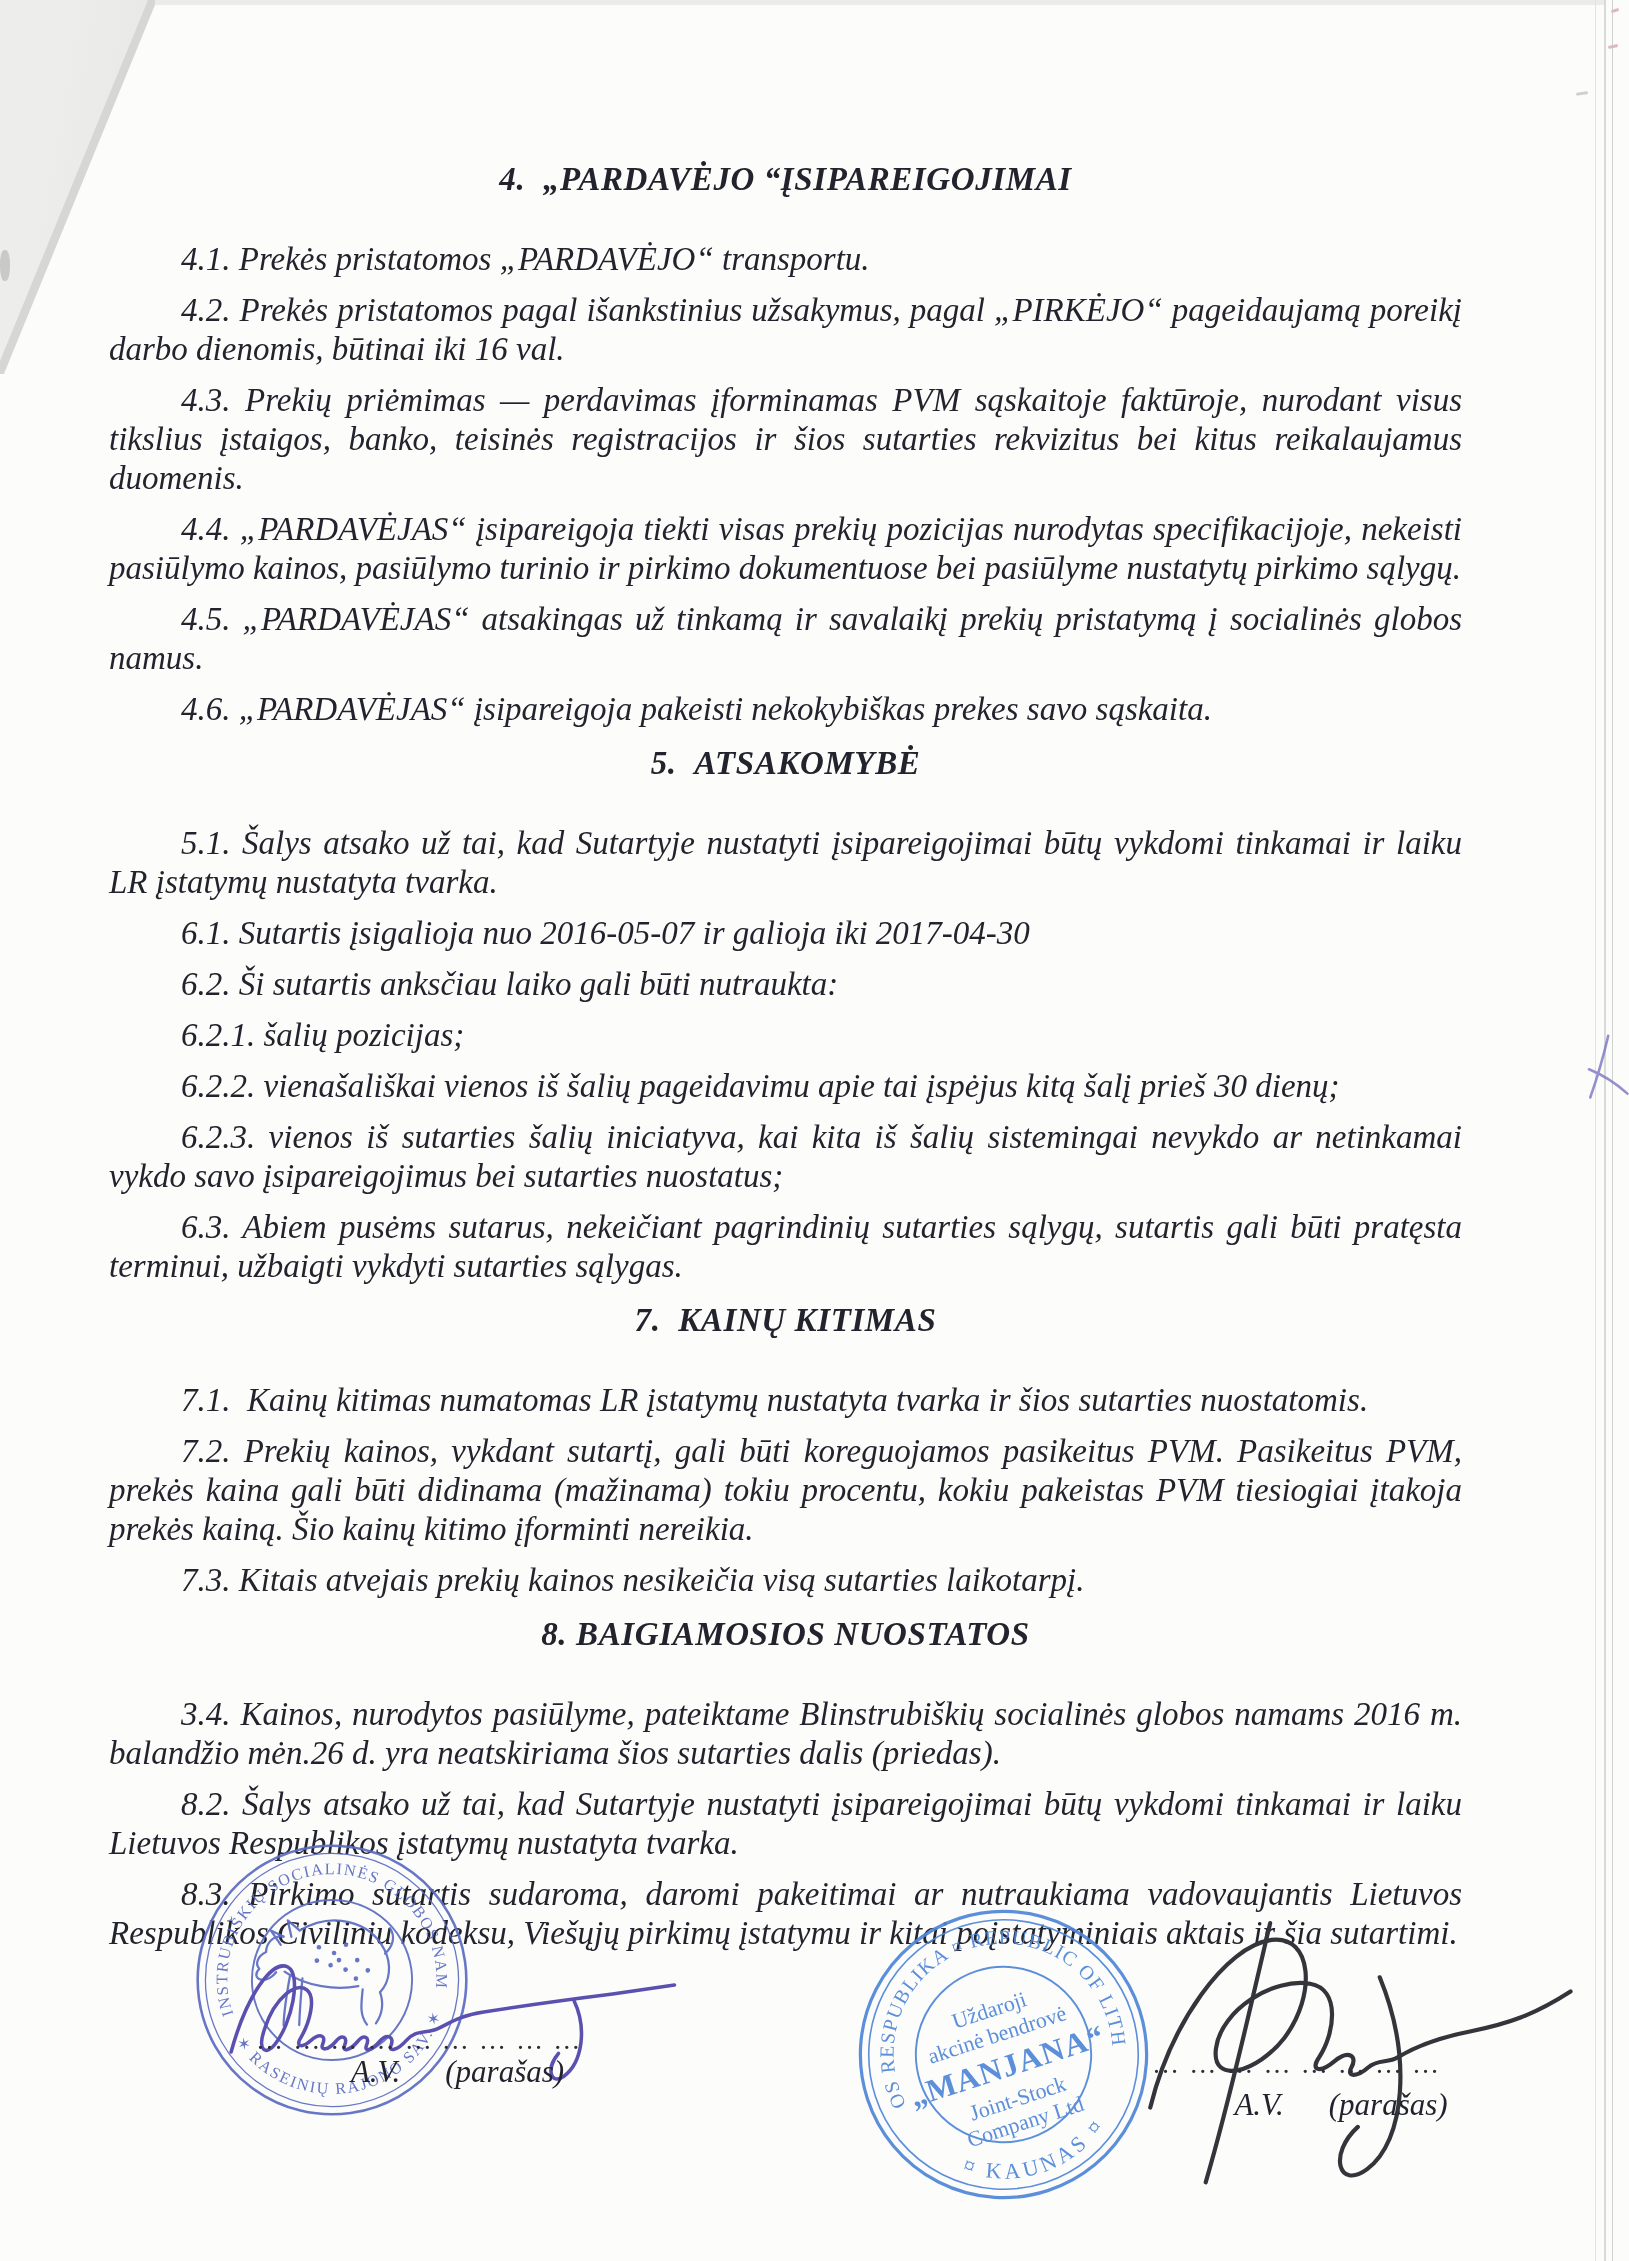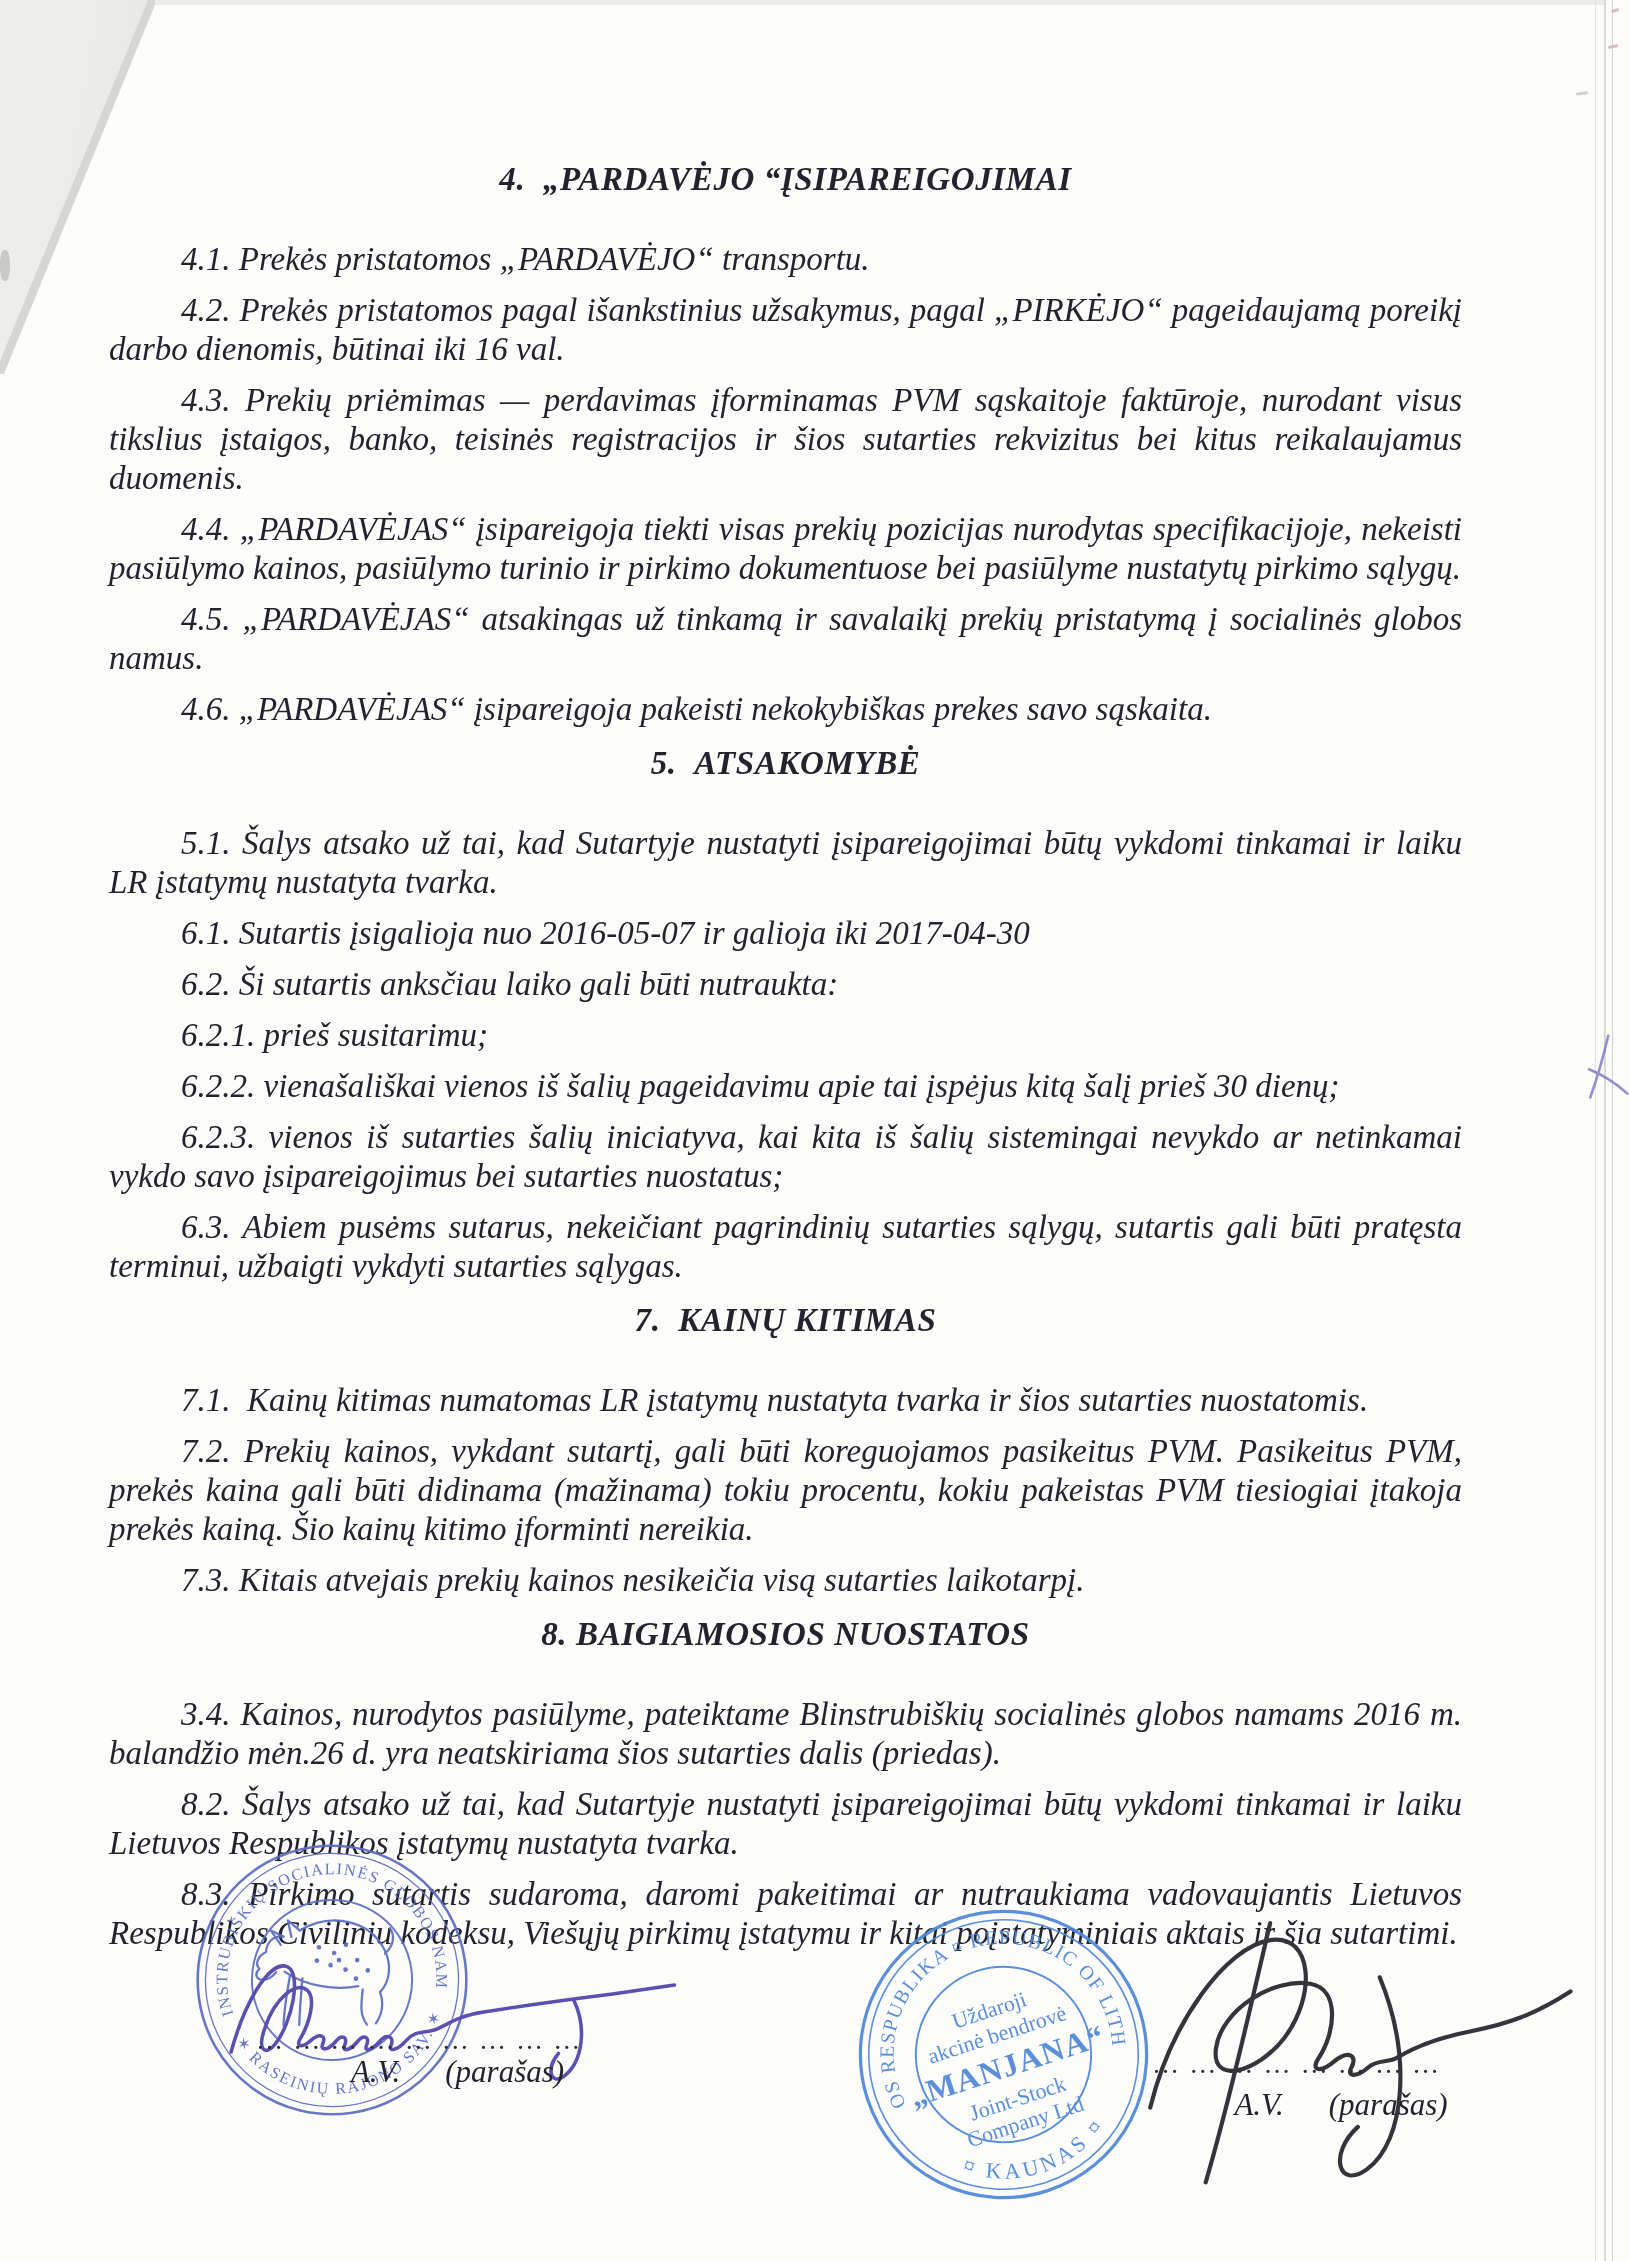--- a/index.html
+++ b/index.html
@@ -75,21 +75,21 @@
     <p>4.3. Prekių priėmimas — perdavimas įforminamas PVM sąskaitoje faktūroje, nurodant visus tikslius įstaigos, banko, teisinės registracijos ir šios sutarties rekvizitus bei kitus reikalaujamus duomenis.</p>
     <p>4.4. „PARDAVĖJAS“ įsipareigoja tiekti visas prekių pozicijas nurodytas specifikacijoje, nekeisti pasiūlymo kainos, pasiūlymo turinio ir pirkimo dokumentuose bei pasiūlyme nustatytų pirkimo sąlygų.</p>
     <p>4.5. „PARDAVĖJAS“ atsakingas už tinkamą ir savalaikį prekių pristatymą į socialinės globos namus.</p>
     <p>4.6. „PARDAVĖJAS“ įsipareigoja pakeisti nekokybiškas prekes savo sąskaita.</p>
 
     <h2>5.&nbsp;&nbsp;ATSAKOMYBĖ</h2>
     <p>5.1. Šalys atsako už tai, kad Sutartyje nustatyti įsipareigojimai būtų vykdomi tinkamai ir laiku LR įstatymų nustatyta tvarka.</p>
 
     <p>6.1. Sutartis įsigalioja nuo 2016-05-07 ir galioja iki 2017-04-30</p>
     <p>6.2. Ši sutartis anksčiau laiko gali būti nutraukta:</p>
-    <p>6.2.1. prieš susitarimu;</p>
+    <p>6.2.1. šalių pozicijas;</p>
     <p>6.2.2. vienašališkai vienos iš šalių pageidavimu apie tai įspėjus kitą šalį prieš 30 dienų;</p>
     <p>6.2.3. vienos iš sutarties šalių iniciatyva, kai kita iš šalių sistemingai nevykdo ar netinkamai vykdo savo įsipareigojimus bei sutarties nuostatus;</p>
     <p>6.3. Abiem pusėms sutarus, nekeičiant pagrindinių sutarties sąlygų, sutartis gali būti pratęsta terminui, užbaigti vykdyti sutarties sąlygas.</p>
 
     <h2>7.&nbsp;&nbsp;KAINŲ KITIMAS</h2>
     <p>7.1.&nbsp;&nbsp;Kainų kitimas numatomas LR įstatymų nustatyta tvarka ir šios sutarties nuostatomis.</p>
     <p>7.2. Prekių kainos, vykdant sutartį, gali būti koreguojamos pasikeitus PVM. Pasikeitus PVM, prekės kaina gali būti didinama (mažinama) tokiu procentu, kokiu pakeistas PVM tiesiogiai įtakoja prekės kainą. Šio kainų kitimo įforminti nereikia.</p>
     <p>7.3. Kitais atvejais prekių kainos nesikeičia visą sutarties laikotarpį.</p>
 
     <h2>8. BAIGIAMOSIOS NUOSTATOS</h2>

